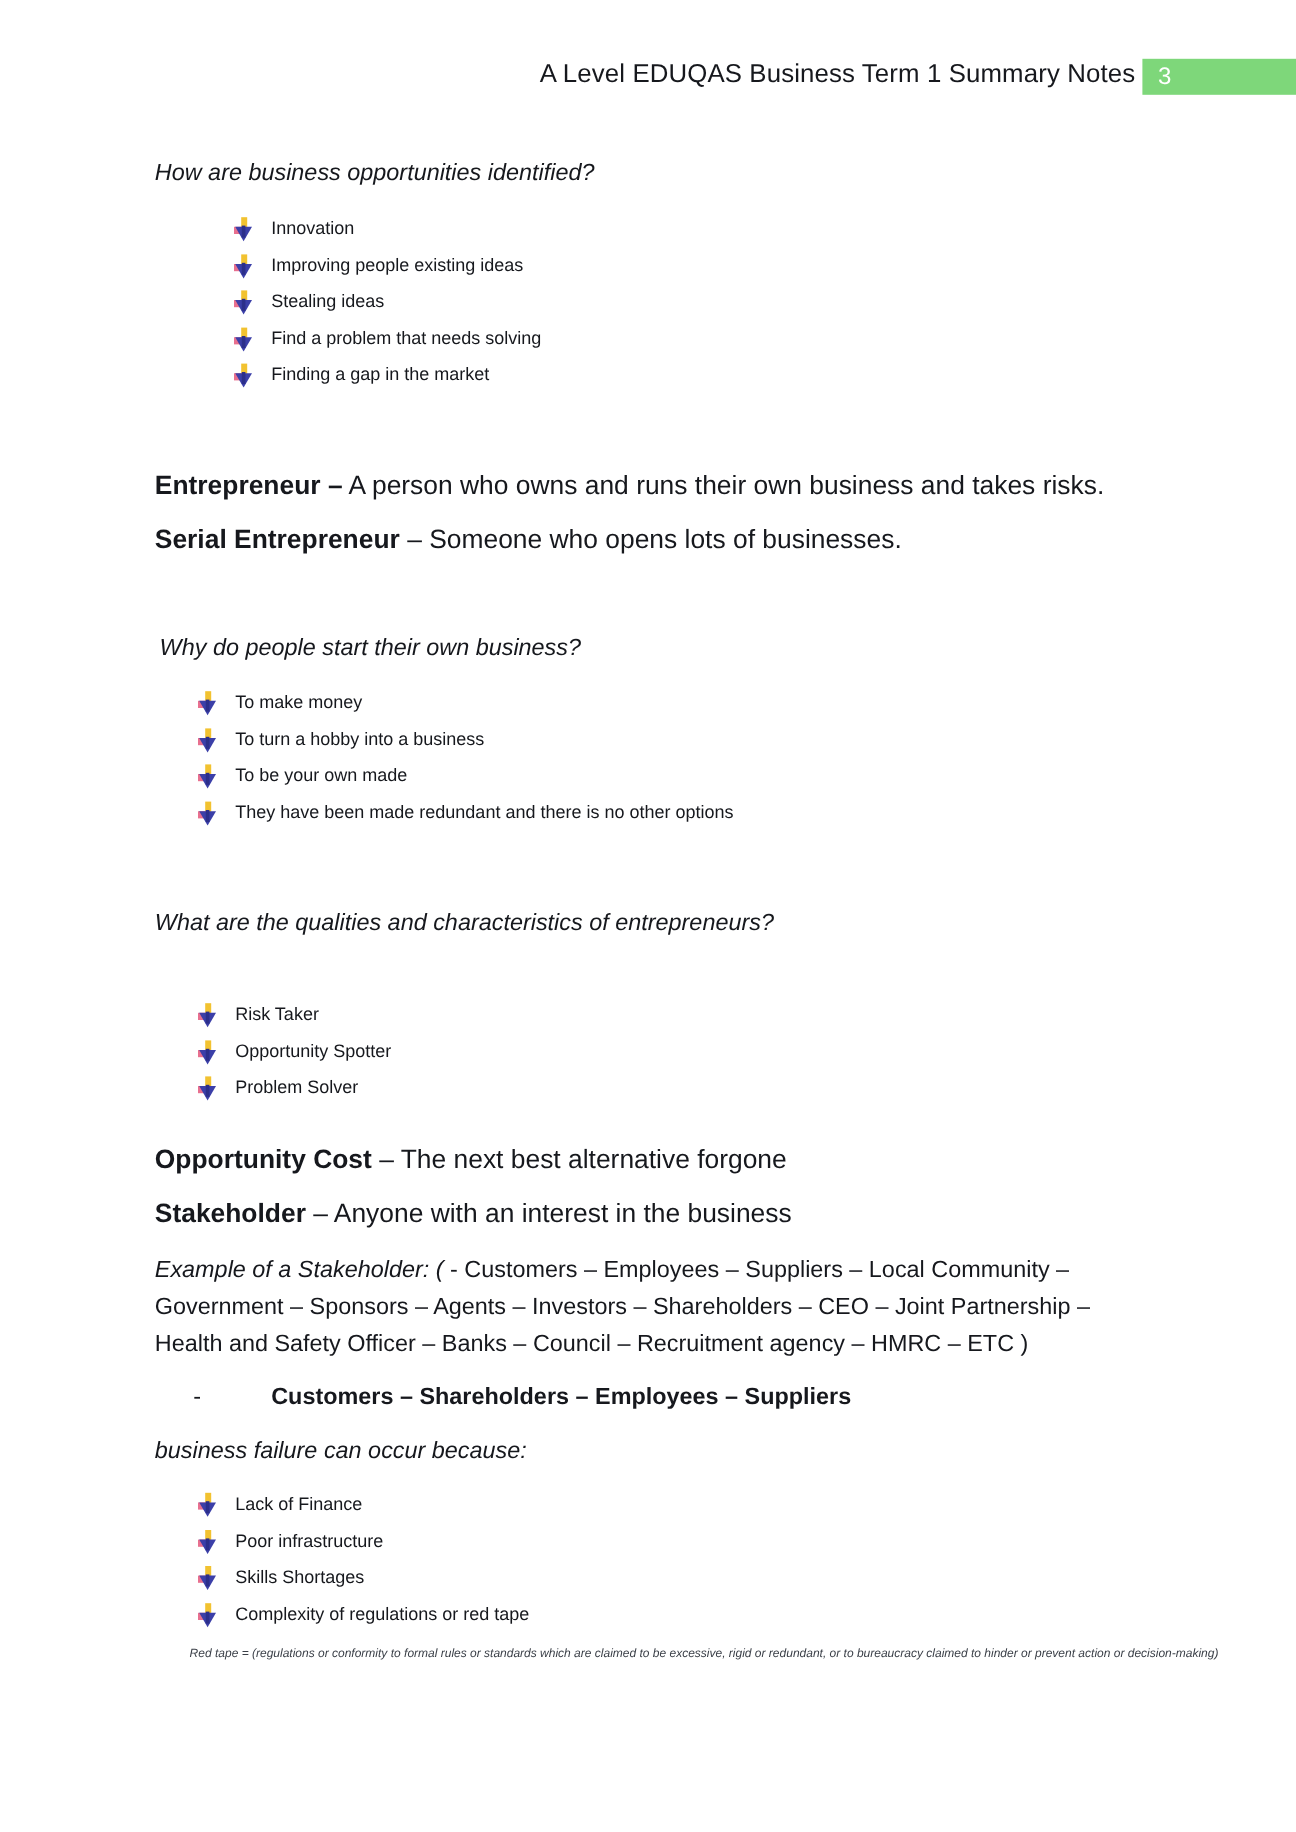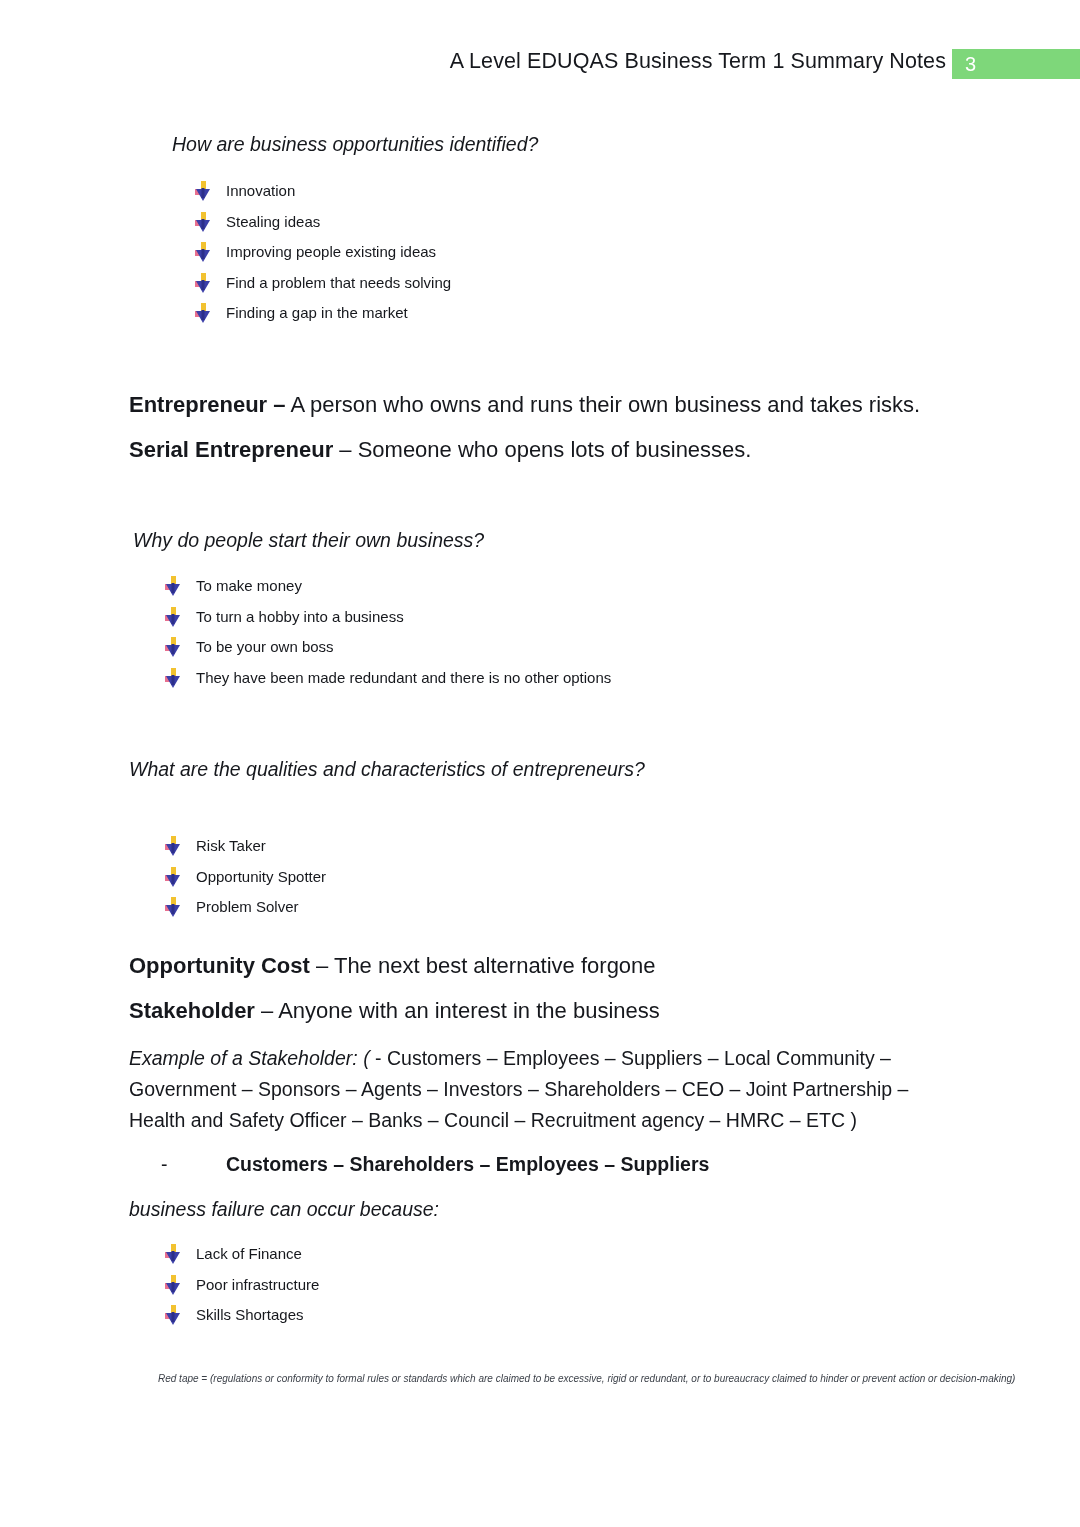--- a/index.html
+++ b/index.html
@@ -144,21 +144,21 @@
 <body>
 
 <div class="page-header">
   <div class="header-title">A Level EDUQAS Business Term 1 Summary Notes</div>
 </div>
 <div class="header-page-chip"></div>
 <div class="header-page-number">3</div>
 
 <div class="doc-body">
 
-  <div class="block q-heading" style="top:130px;margin-left:43px;">How are business opportunities identified?</div>
+  <div class="block q-heading" style="top:130px;">How are business opportunities identified?</div>
 
   <ul class="bullets" style="position:absolute; left:193px; top:176px; width:760px;">
     <li>
       <span class="bullet-glyph">
         <svg viewBox="0 0 20 22" width="20" height="22" xmlns="http://www.w3.org/2000/svg">
           <rect x="8" y="1" width="5" height="11" fill="#f2c230"></rect>
           <rect x="2" y="9" width="8" height="6" fill="#e8708f"></rect>
           <polygon points="3,9 17,9 10,21" fill="#3b3fa8"></polygon>
           <rect x="8.5" y="8" width="3" height="10" fill="#2c2f8a"></rect>
         </svg>
@@ -167,32 +167,32 @@
     </li>
     <li>
       <span class="bullet-glyph">
         <svg viewBox="0 0 20 22" width="20" height="22" xmlns="http://www.w3.org/2000/svg">
           <rect x="8" y="1" width="5" height="11" fill="#f2c230"></rect>
           <rect x="2" y="9" width="8" height="6" fill="#e8708f"></rect>
           <polygon points="3,9 17,9 10,21" fill="#3b3fa8"></polygon>
           <rect x="8.5" y="8" width="3" height="10" fill="#2c2f8a"></rect>
         </svg>
       </span>
+      <span>Improving people existing ideas</span>
+    </li>
+    <li>
+      <span class="bullet-glyph">
+        <svg viewBox="0 0 20 22" width="20" height="22" xmlns="http://www.w3.org/2000/svg">
+          <rect x="8" y="1" width="5" height="11" fill="#f2c230"></rect>
+          <rect x="2" y="9" width="8" height="6" fill="#e8708f"></rect>
+          <polygon points="3,9 17,9 10,21" fill="#3b3fa8"></polygon>
+          <rect x="8.5" y="8" width="3" height="10" fill="#2c2f8a"></rect>
+        </svg>
+      </span>
       <span>Stealing ideas</span>
-    </li>
-    <li>
-      <span class="bullet-glyph">
-        <svg viewBox="0 0 20 22" width="20" height="22" xmlns="http://www.w3.org/2000/svg">
-          <rect x="8" y="1" width="5" height="11" fill="#f2c230"></rect>
-          <rect x="2" y="9" width="8" height="6" fill="#e8708f"></rect>
-          <polygon points="3,9 17,9 10,21" fill="#3b3fa8"></polygon>
-          <rect x="8.5" y="8" width="3" height="10" fill="#2c2f8a"></rect>
-        </svg>
-      </span>
-      <span>Improving people existing ideas</span>
     </li>
     <li>
       <span class="bullet-glyph">
         <svg viewBox="0 0 20 22" width="20" height="22" xmlns="http://www.w3.org/2000/svg">
           <rect x="8" y="1" width="5" height="11" fill="#f2c230"></rect>
           <rect x="2" y="9" width="8" height="6" fill="#e8708f"></rect>
           <polygon points="3,9 17,9 10,21" fill="#3b3fa8"></polygon>
           <rect x="8.5" y="8" width="3" height="10" fill="#2c2f8a"></rect>
         </svg>
       </span>
@@ -246,21 +246,21 @@
     </li>
     <li>
       <span class="bullet-glyph">
         <svg viewBox="0 0 20 22" width="20" height="22" xmlns="http://www.w3.org/2000/svg">
           <rect x="8" y="1" width="5" height="11" fill="#f2c230"></rect>
           <rect x="2" y="9" width="8" height="6" fill="#e8708f"></rect>
           <polygon points="3,9 17,9 10,21" fill="#3b3fa8"></polygon>
           <rect x="8.5" y="8" width="3" height="10" fill="#2c2f8a"></rect>
         </svg>
       </span>
-      <span>To be your own boss</span>
+      <span>To be your own made</span>
     </li>
     <li>
       <span class="bullet-glyph">
         <svg viewBox="0 0 20 22" width="20" height="22" xmlns="http://www.w3.org/2000/svg">
           <rect x="8" y="1" width="5" height="11" fill="#f2c230"></rect>
           <rect x="2" y="9" width="8" height="6" fill="#e8708f"></rect>
           <polygon points="3,9 17,9 10,21" fill="#3b3fa8"></polygon>
           <rect x="8.5" y="8" width="3" height="10" fill="#2c2f8a"></rect>
         </svg>
       </span>
@@ -352,17 +352,28 @@
       <span class="bullet-glyph">
         <svg viewBox="0 0 20 22" width="20" height="22" xmlns="http://www.w3.org/2000/svg">
           <rect x="8" y="1" width="5" height="11" fill="#f2c230"></rect>
           <rect x="2" y="9" width="8" height="6" fill="#e8708f"></rect>
           <polygon points="3,9 17,9 10,21" fill="#3b3fa8"></polygon>
           <rect x="8.5" y="8" width="3" height="10" fill="#2c2f8a"></rect>
         </svg>
       </span>
       <span>Skills Shortages</span>
     </li>
+    <li>
+      <span class="bullet-glyph">
+        <svg viewBox="0 0 20 22" width="20" height="22" xmlns="http://www.w3.org/2000/svg">
+          <rect x="8" y="1" width="5" height="11" fill="#f2c230"></rect>
+          <rect x="2" y="9" width="8" height="6" fill="#e8708f"></rect>
+          <polygon points="3,9 17,9 10,21" fill="#3b3fa8"></polygon>
+          <rect x="8.5" y="8" width="3" height="10" fill="#2c2f8a"></rect>
+        </svg>
+      </span>
+      <span>Complexity of regulations or red tape</span>
+    </li>
   </ul>
 
   <div class="block footnote" style="top:1372px; left:158px; width:820px;">Red tape = (regulations or conformity to formal rules or standards which are claimed to be excessive, rigid or redundant, or to bureaucracy claimed to hinder or prevent action or decision-making)</div>
 
 </div>
 
 </body></html>

